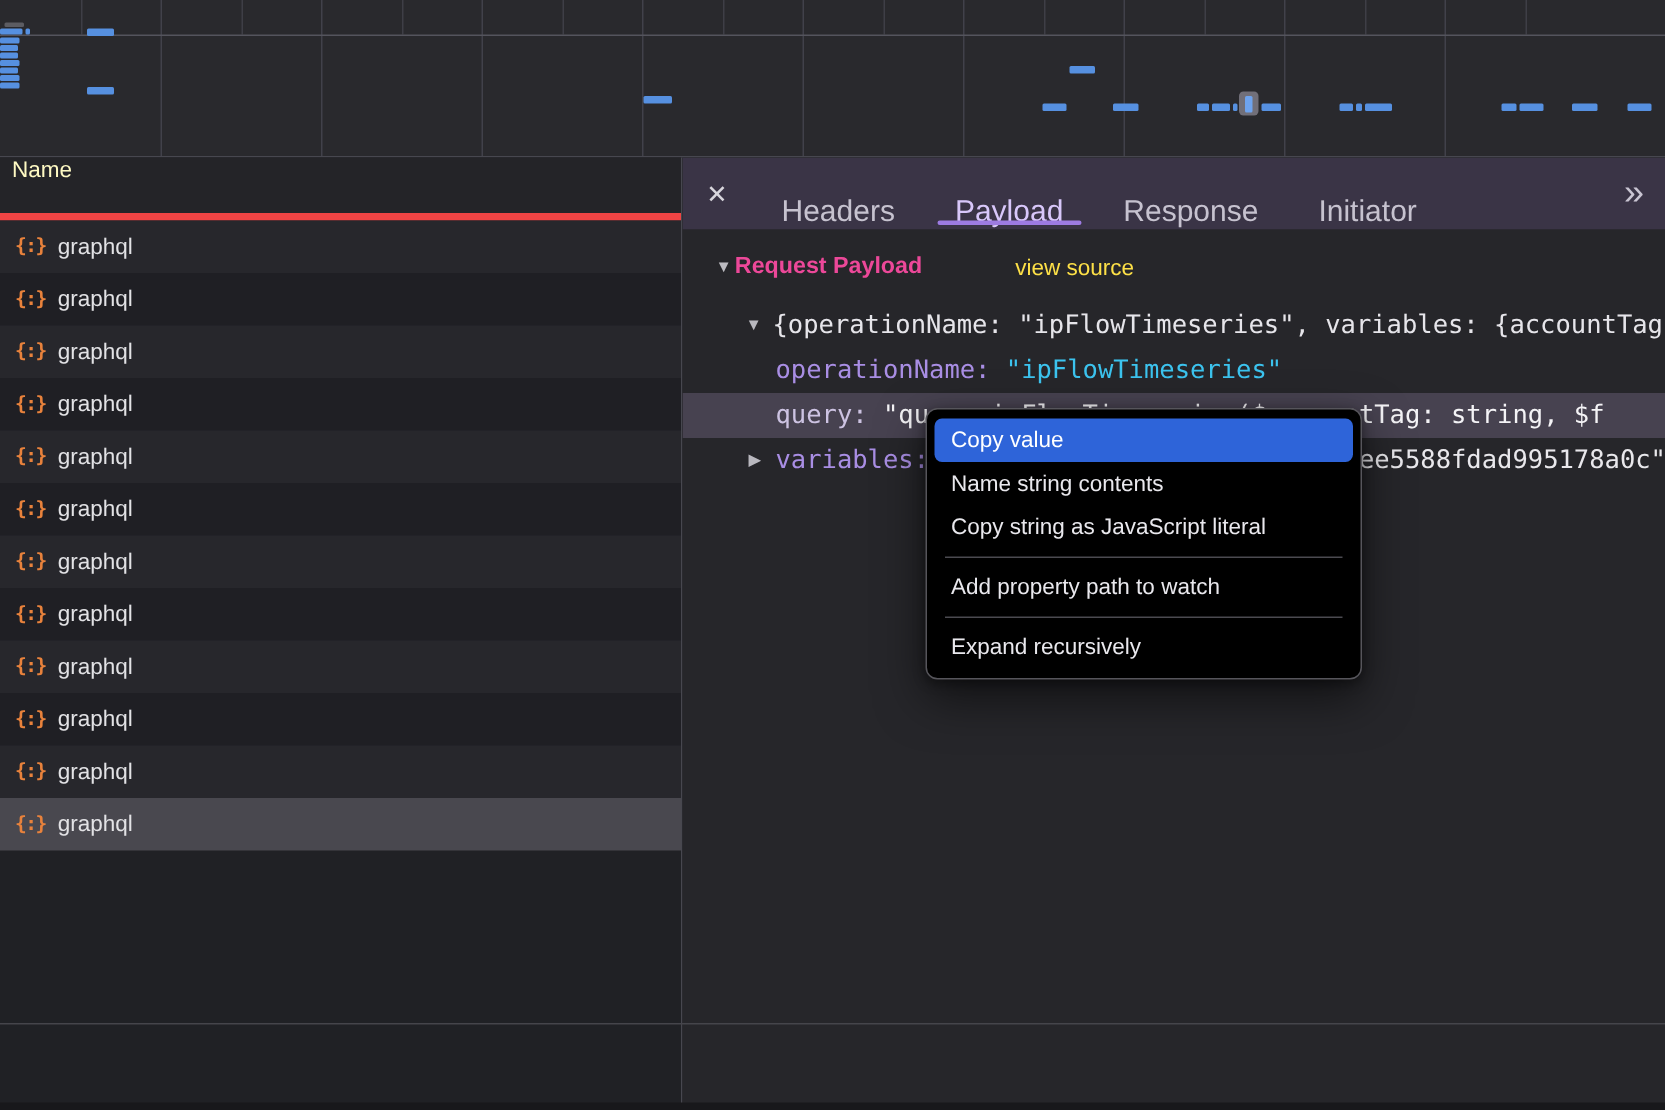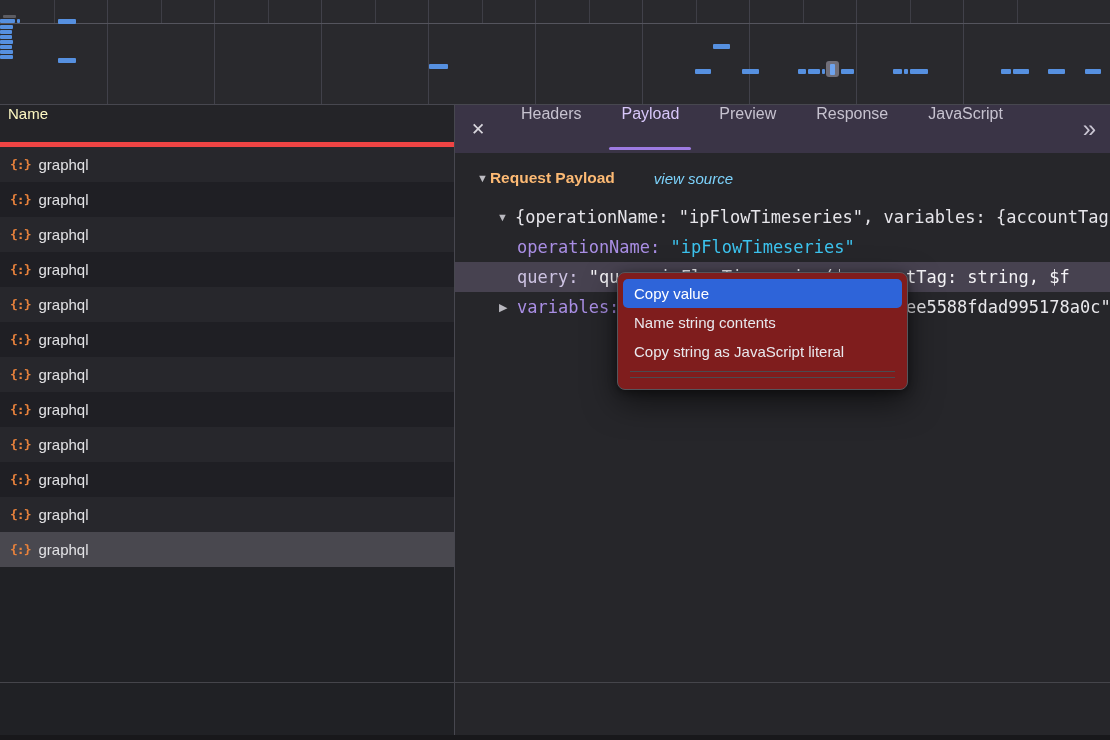--- a/index.html
+++ b/index.html
@@ -24,50 +24,50 @@
     display:flex;align-items:flex-start;padding-left:8px;color:#fef9c3;font-size:15px;}
   .req-row{height:35px;display:flex;align-items:center;padding-left:10px;color:#e2e2e5;font-size:15px;}
   .req-row.even{background:#27272c;}
   .req-row.odd{background:#1f1f24;}
   .req-row.selected{background:#49484f;}
   .req-icon{color:#e8823c;font-family:"DejaVu Sans Mono",monospace;font-weight:bold;font-size:13px;margin-right:8px;letter-spacing:-1px;}
   
   .right-panel{position:absolute;left:455px;top:0;width:655px;height:635px;background:#26262a;overflow:hidden;}
   .tab-bar{position:absolute;left:0;top:0;width:655px;height:48px;background:#3a3446;display:flex;align-items:stretch;}
   .close-btn{width:46px;display:flex;align-items:center;justify-content:center;color:#d8d6dd;font-size:17px;cursor:default;}
-  .tab{display:flex;align-items:flex-start;padding:0 20px;color:#c6c2cf;font-size:16px;position:relative;}
+  .tab{display:flex;align-items:flex-end;padding:0 20px;color:#c6c2cf;font-size:20px;position:relative;}
   .tab.selected{color:#d8c7fa;}
   .tab.selected .tab-underline{position:absolute;left:8px;right:8px;bottom:3px;height:3px;border-radius:2px;background:#9d7be2;}
   .overflow-btn{position:absolute;right:14px;top:0;height:48px;display:flex;align-items:center;color:#c9c5d2;font-size:24px;}
   
   .payload{position:absolute;left:0;top:48px;width:655px;height:587px;background:#26262a;}
   .payload-header{position:absolute;left:0;top:10px;height:30px;display:flex;align-items:center;padding-left:22px;}
   .ph-caret{color:#bdbcc2;font-size:11px;margin-right:2px;}
-  .ph-title{color:#fdba74;font-size:15.5px;font-weight:bold;}
-  .ph-viewsource{color:#7dd3fc;font-size:15px;margin-left:39px;font-style:italic;}
+  .ph-title{color:#ec4899;font-size:15.5px;font-weight:bold;}
+  .ph-viewsource{color:#fde047;font-size:15px;margin-left:62px;}
   .tree{position:absolute;left:0;top:49px;width:655px;font-family:"DejaVu Sans Mono",monospace;font-size:17px;}
   .tree-row{position:relative;height:30px;line-height:30px;white-space:pre;overflow:hidden;}
   .tree-row.highlight{background:#474250;}
   .caret{position:absolute;font-size:11px;color:#b9b8bf;font-family:"Liberation Sans",sans-serif;}
   .preview-caret{left:42px;}
   .row-caret{left:44px;}
   .preview-text{color:#e6e5ea;padding-left:60px;display:block;}
   .kv{padding-left:62px;display:block;}
   .k{color:#a98ee4;}
   .tree-row.highlight .k{color:#cdc3e2;}
   .v-string{color:#3cc3ee;}
   .v-plain{color:#e9e8ec;}
   .tree-row.highlight .v-plain{color:#f4f3f6;}
   
   .footer-line{position:absolute;left:0;top:682px;width:1110px;height:1px;background:#45454b;}
   .bottom-strip{position:absolute;left:0;top:735px;width:1110px;height:5px;background:#18181b;}
   
   .context-menu{
     position:absolute;left:617px;top:272px;width:291px;box-sizing:border-box;
-    background:#7f1d1d;border:1px solid #56555b;border-radius:8px;
+    background:#000000;border:1px solid #56555b;border-radius:8px;
     padding:6px 0;box-shadow:0 12px 32px rgba(0,0,0,.55), 0 2px 8px rgba(0,0,0,.4);
     font-size:15px;color:#e9e8ed;z-index:50;
   }
   .menu-item{height:29px;line-height:29px;padding:0 16px;white-space:nowrap;overflow:hidden;}
   .menu-item.highlighted{background:#2e64d9;color:#ffffff;margin:0 5px;padding:0 11px;border-radius:5px;}
   .menu-separator{height:1px;background:#4b4a50;margin:5px 12px;}
 </style>
 </head>
 <body>
 
@@ -188,27 +188,24 @@
         <div class="close-btn">✕</div>
         <div id="tabs-host" style="display:flex;">
             <div class="tab">
               <span>Headers</span>
             </div>
             <div class="tab selected">
               <span>Payload</span>
               <div class="tab-underline"></div>
             </div>
             <div class="tab">
-              <span>Preview</span>
+              <span>Response</span>
             </div>
             <div class="tab">
-              <span>Response</span>
-            </div>
-            <div class="tab">
-              <span>JavaScript</span>
+              <span>Initiator</span>
             </div>
           </div>
         <div class="overflow-btn">»</div>
       </div>
 
       <div class="payload">
         <div class="payload-header">
           <span class="ph-caret">▼</span>
           <span class="ph-title">Request Payload</span>
           <span class="ph-viewsource">view source</span>
@@ -224,16 +221,18 @@
   </div>
 
   <div class="footer-line"></div>
   <div class="bottom-strip"></div>
 
   <div class="context-menu" id="ctx-menu">
       <div class="menu-item highlighted">Copy value</div>
       <div class="menu-item">Name string contents</div>
       <div class="menu-item">Copy string as JavaScript literal</div>
       <div class="menu-separator"></div>
+      <div class="menu-item">Add property path to watch</div>
       <div class="menu-separator"></div>
+      <div class="menu-item">Expand recursively</div>
     </div>
 
 </div>
 
 </body></html>

